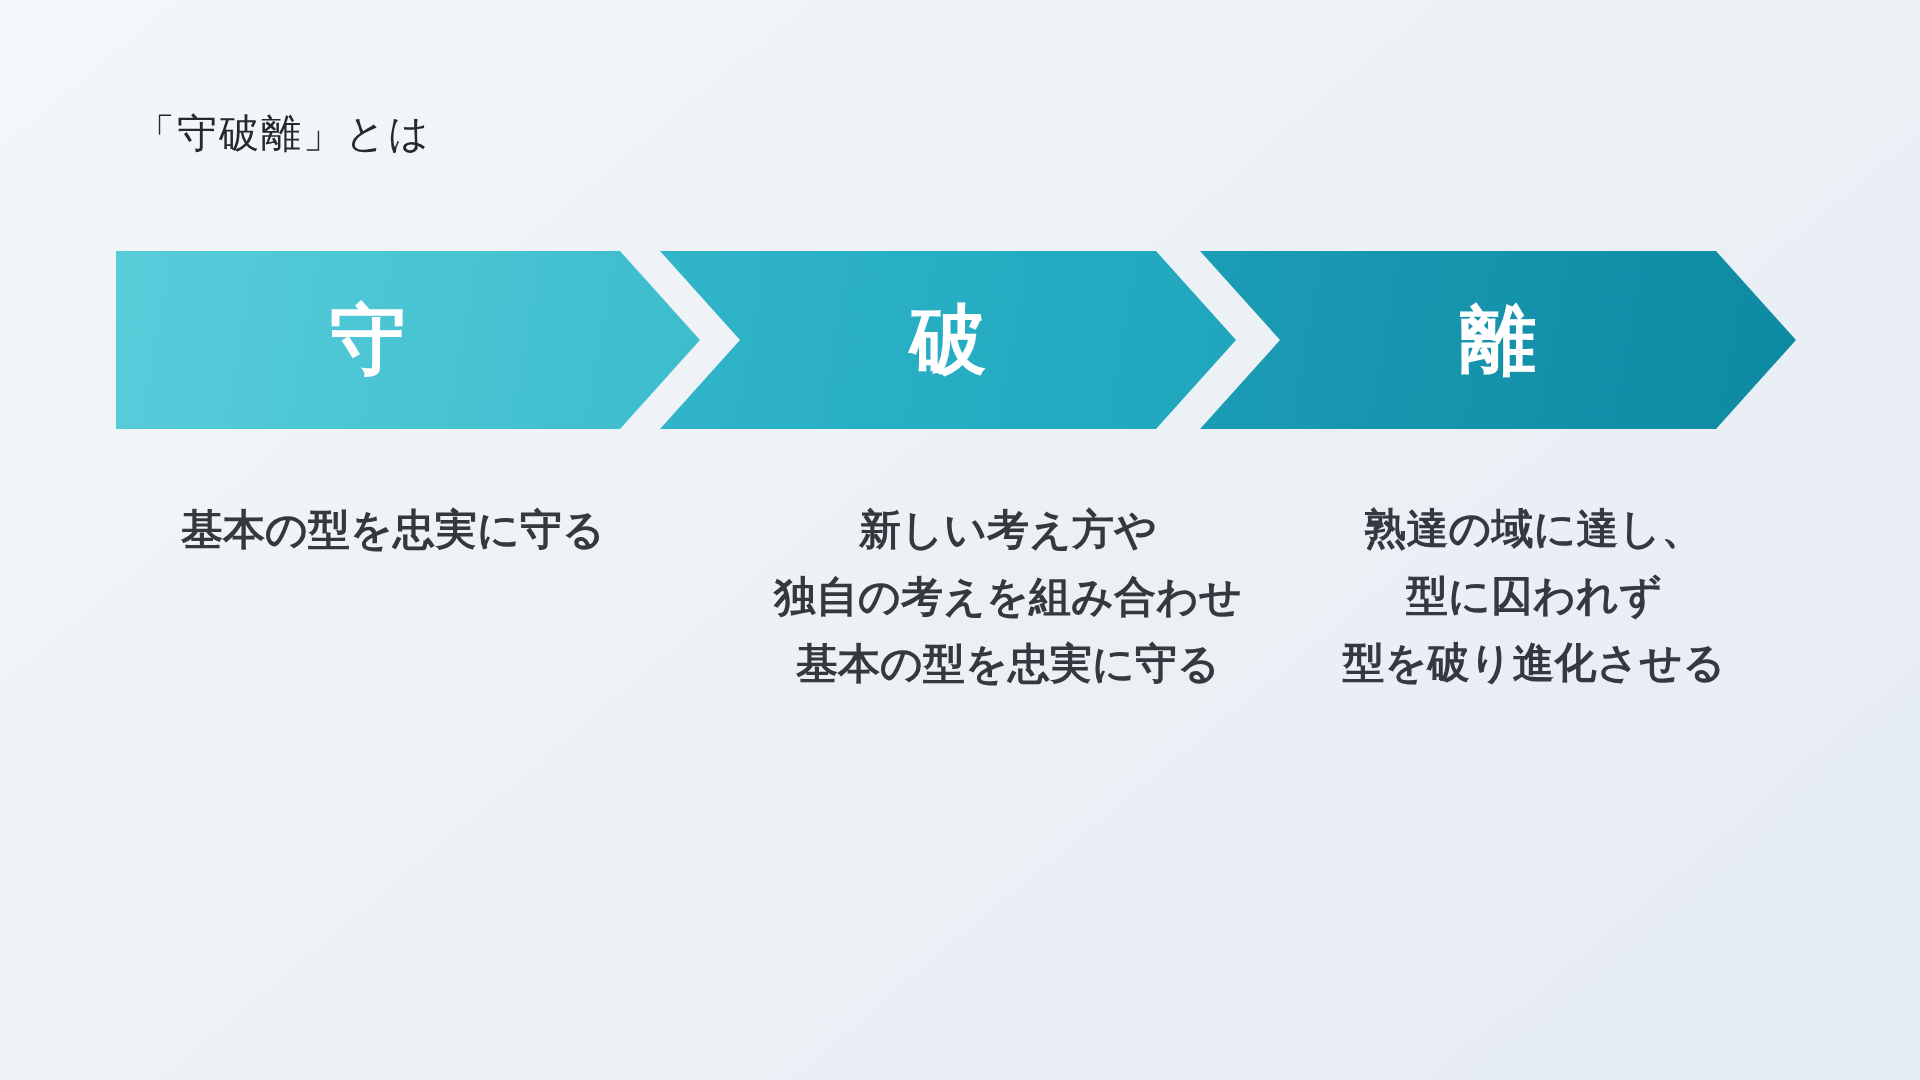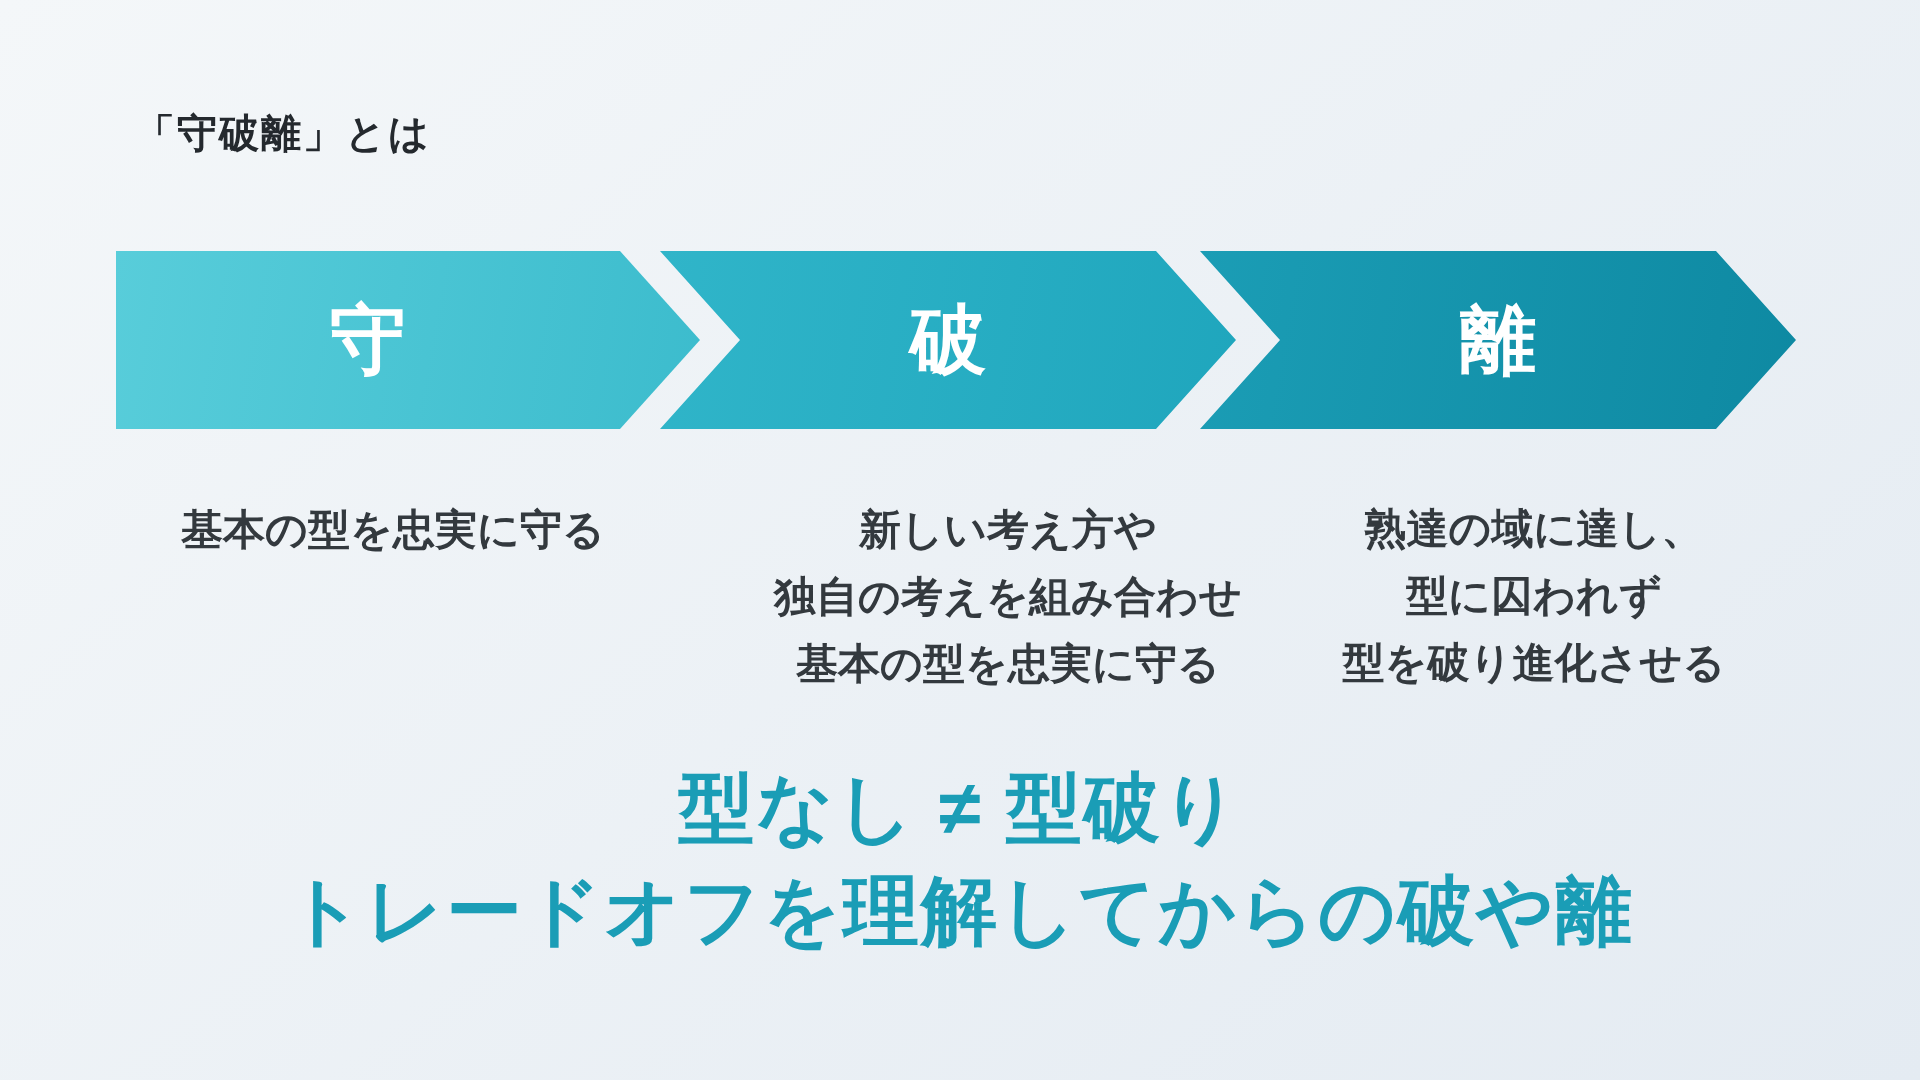--- a/index.html
+++ b/index.html
@@ -9,21 +9,21 @@
     background: linear-gradient(140deg, #f4f7f9 0%, #e9eff4 55%, #e4ebf2 100%);
     overflow: hidden;
   }
   .slide { position: relative; width: 1920px; height: 1080px; }
 
   .title {
     position: absolute;
     left: 135px;
     top: 106px;
     font-size: 40px;
-    font-weight: 700;
+    font-weight: 400;
     color: #24292e;
     letter-spacing: 2px;
   }
 
   .arrow {
     position: absolute;
     top: 251px;
     height: 178px;
     display: flex;
     align-items: center;
@@ -109,18 +109,14 @@
       <div>独自の考えを組み合わせ</div>
       <div>基本の型を忠実に守る</div>
     </div>
 
   <div class="desc desc-3">
       <div>熟達の域に達し、</div>
       <div>型に囚われず</div>
       <div>型を破り進化させる</div>
     </div>
 
-  <div class="conclusion" style="color: rgb(26, 157, 182);">
-    <div class="conclusion-line">型なし ≠ 型破り</div>
-    <div class="conclusion-line">トレードオフを理解してからの破や離</div>
-  </div>
 
 </div>
 
 </body></html>

